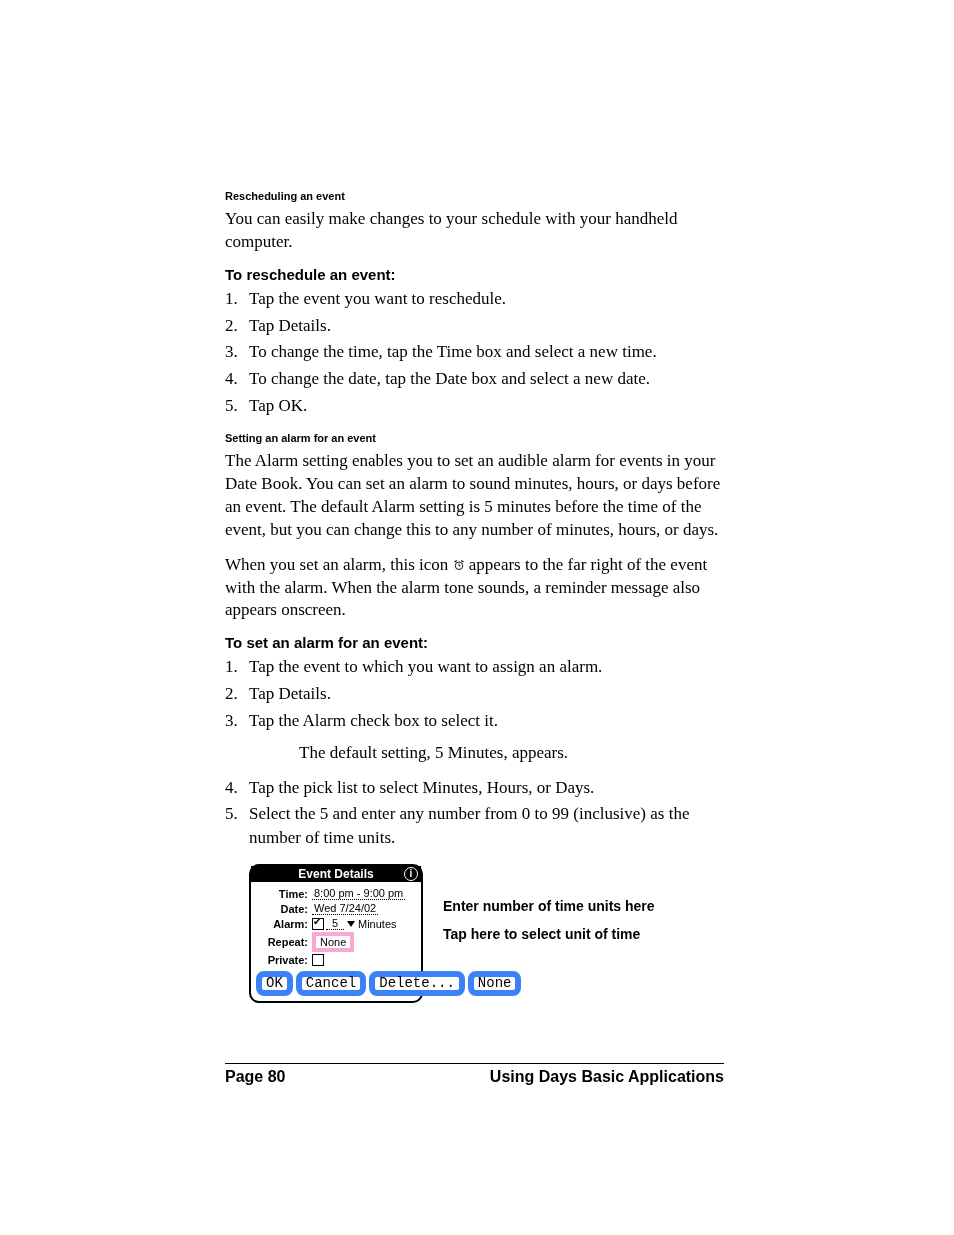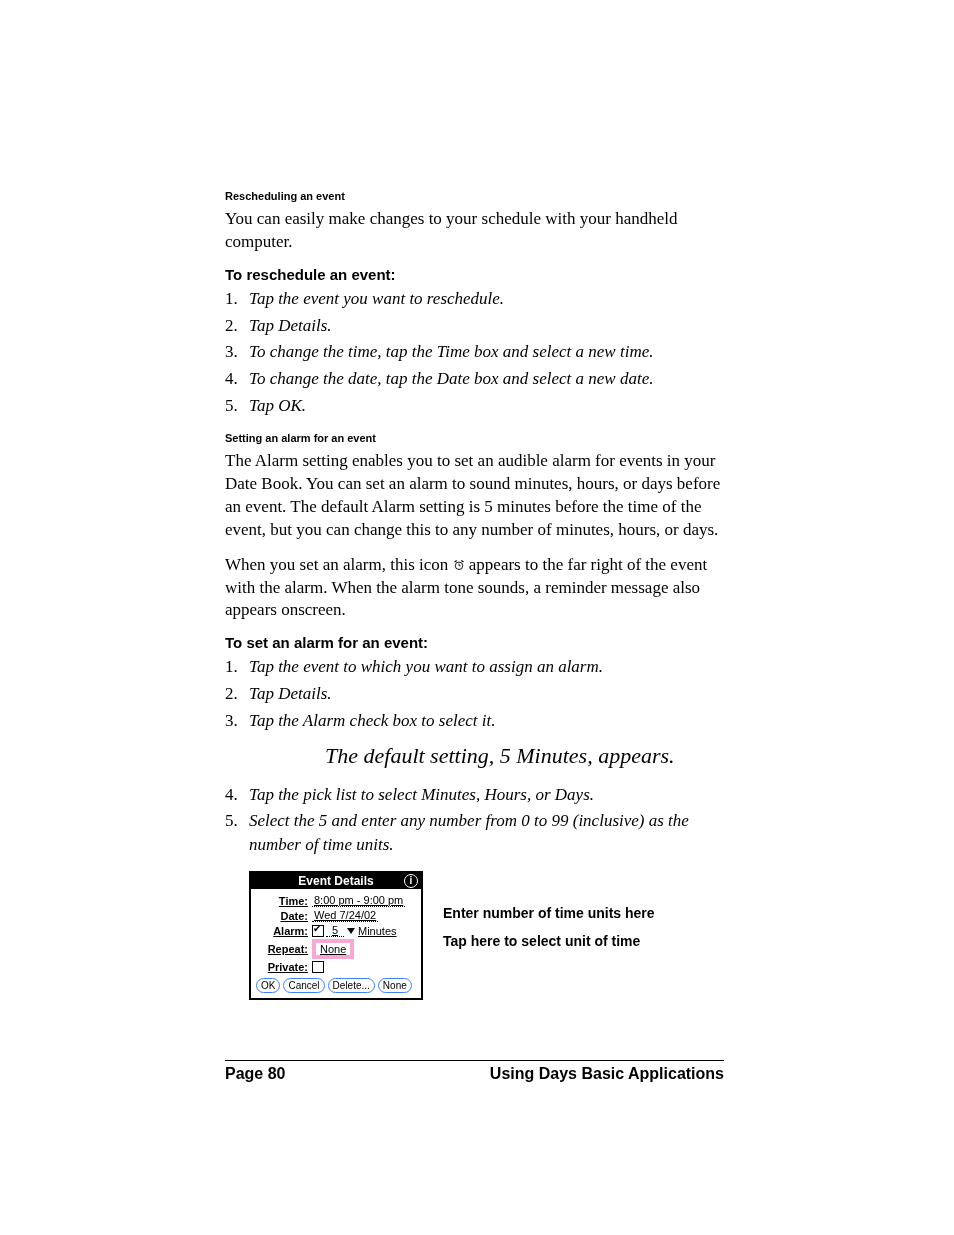--- a/index.html
+++ b/index.html
@@ -40,38 +40,37 @@
     font-size: 17px;
     line-height: 1.4;
     margin: 3px 0;
     display: flex;
   }
   ol.steps li .num {
     flex: 0 0 24px;
   }
   ol.steps li .txt {
     flex: 1;
-    font-style: italic;
   }
   .indent {
-    margin-left: 76px;
-    font-size: 22px;
+    margin-left: 50px;
+    font-size: 17px;
     margin-top: 8px;
     margin-bottom: 8px;
   }
   .figure-row {
     display: flex;
     align-items: flex-start;
     margin-top: 14px;
     margin-left: 24px;
   }
   .dialog {
     width: 170px;
     border: 2px solid #000;
-    border-radius: 0;
+    border-radius: 10px;
     font-family: Tahoma, Verdana, sans-serif;
     font-size: 11px;
     background: #fff;
   }
   .dialog .titlebar {
     background: #000;
     color: #fff;
     font-weight: bold;
     font-size: 12px;
     padding: 1px 4px;
@@ -91,21 +90,20 @@
     line-height: 12px;
     text-align: center;
   }
   .dialog .body {
     padding: 3px 5px 5px 5px;
   }
   .drow {
     display: flex;
     align-items: center;
     margin: 2px 0;
-    text-decoration: underline;
   }
   .drow .lbl {
     width: 52px;
     text-align: right;
     font-weight: bold;
     padding-right: 4px;
   }
   .dotted {
     border: none;
     border-bottom: 1px dotted #000;
@@ -145,26 +143,27 @@
     vertical-align: middle;
     margin: 0 3px;
   }
   .dbtns {
     display: flex;
     gap: 3px;
     margin-top: 5px;
     flex-wrap: nowrap;
   }
   .dbtn {
-    border: 1px solid #3b82f6;
+    border: 6px solid #3b82f6;
     border-radius: 8px;
-    font-size: 10px;
+    font-size: 14px;
     padding: 0 4px;
     background: #fff;
     line-height: 13px;
+    font-family: Liberation Mono, monospace;
   }
   .callouts {
     margin-left: 20px;
     font-family: Verdana, Geneva, sans-serif;
     font-weight: bold;
     font-size: 14px;
     line-height: 1.25;
     padding-top: 34px;
   }
   .callouts .c1 { margin-bottom: 10px; }

